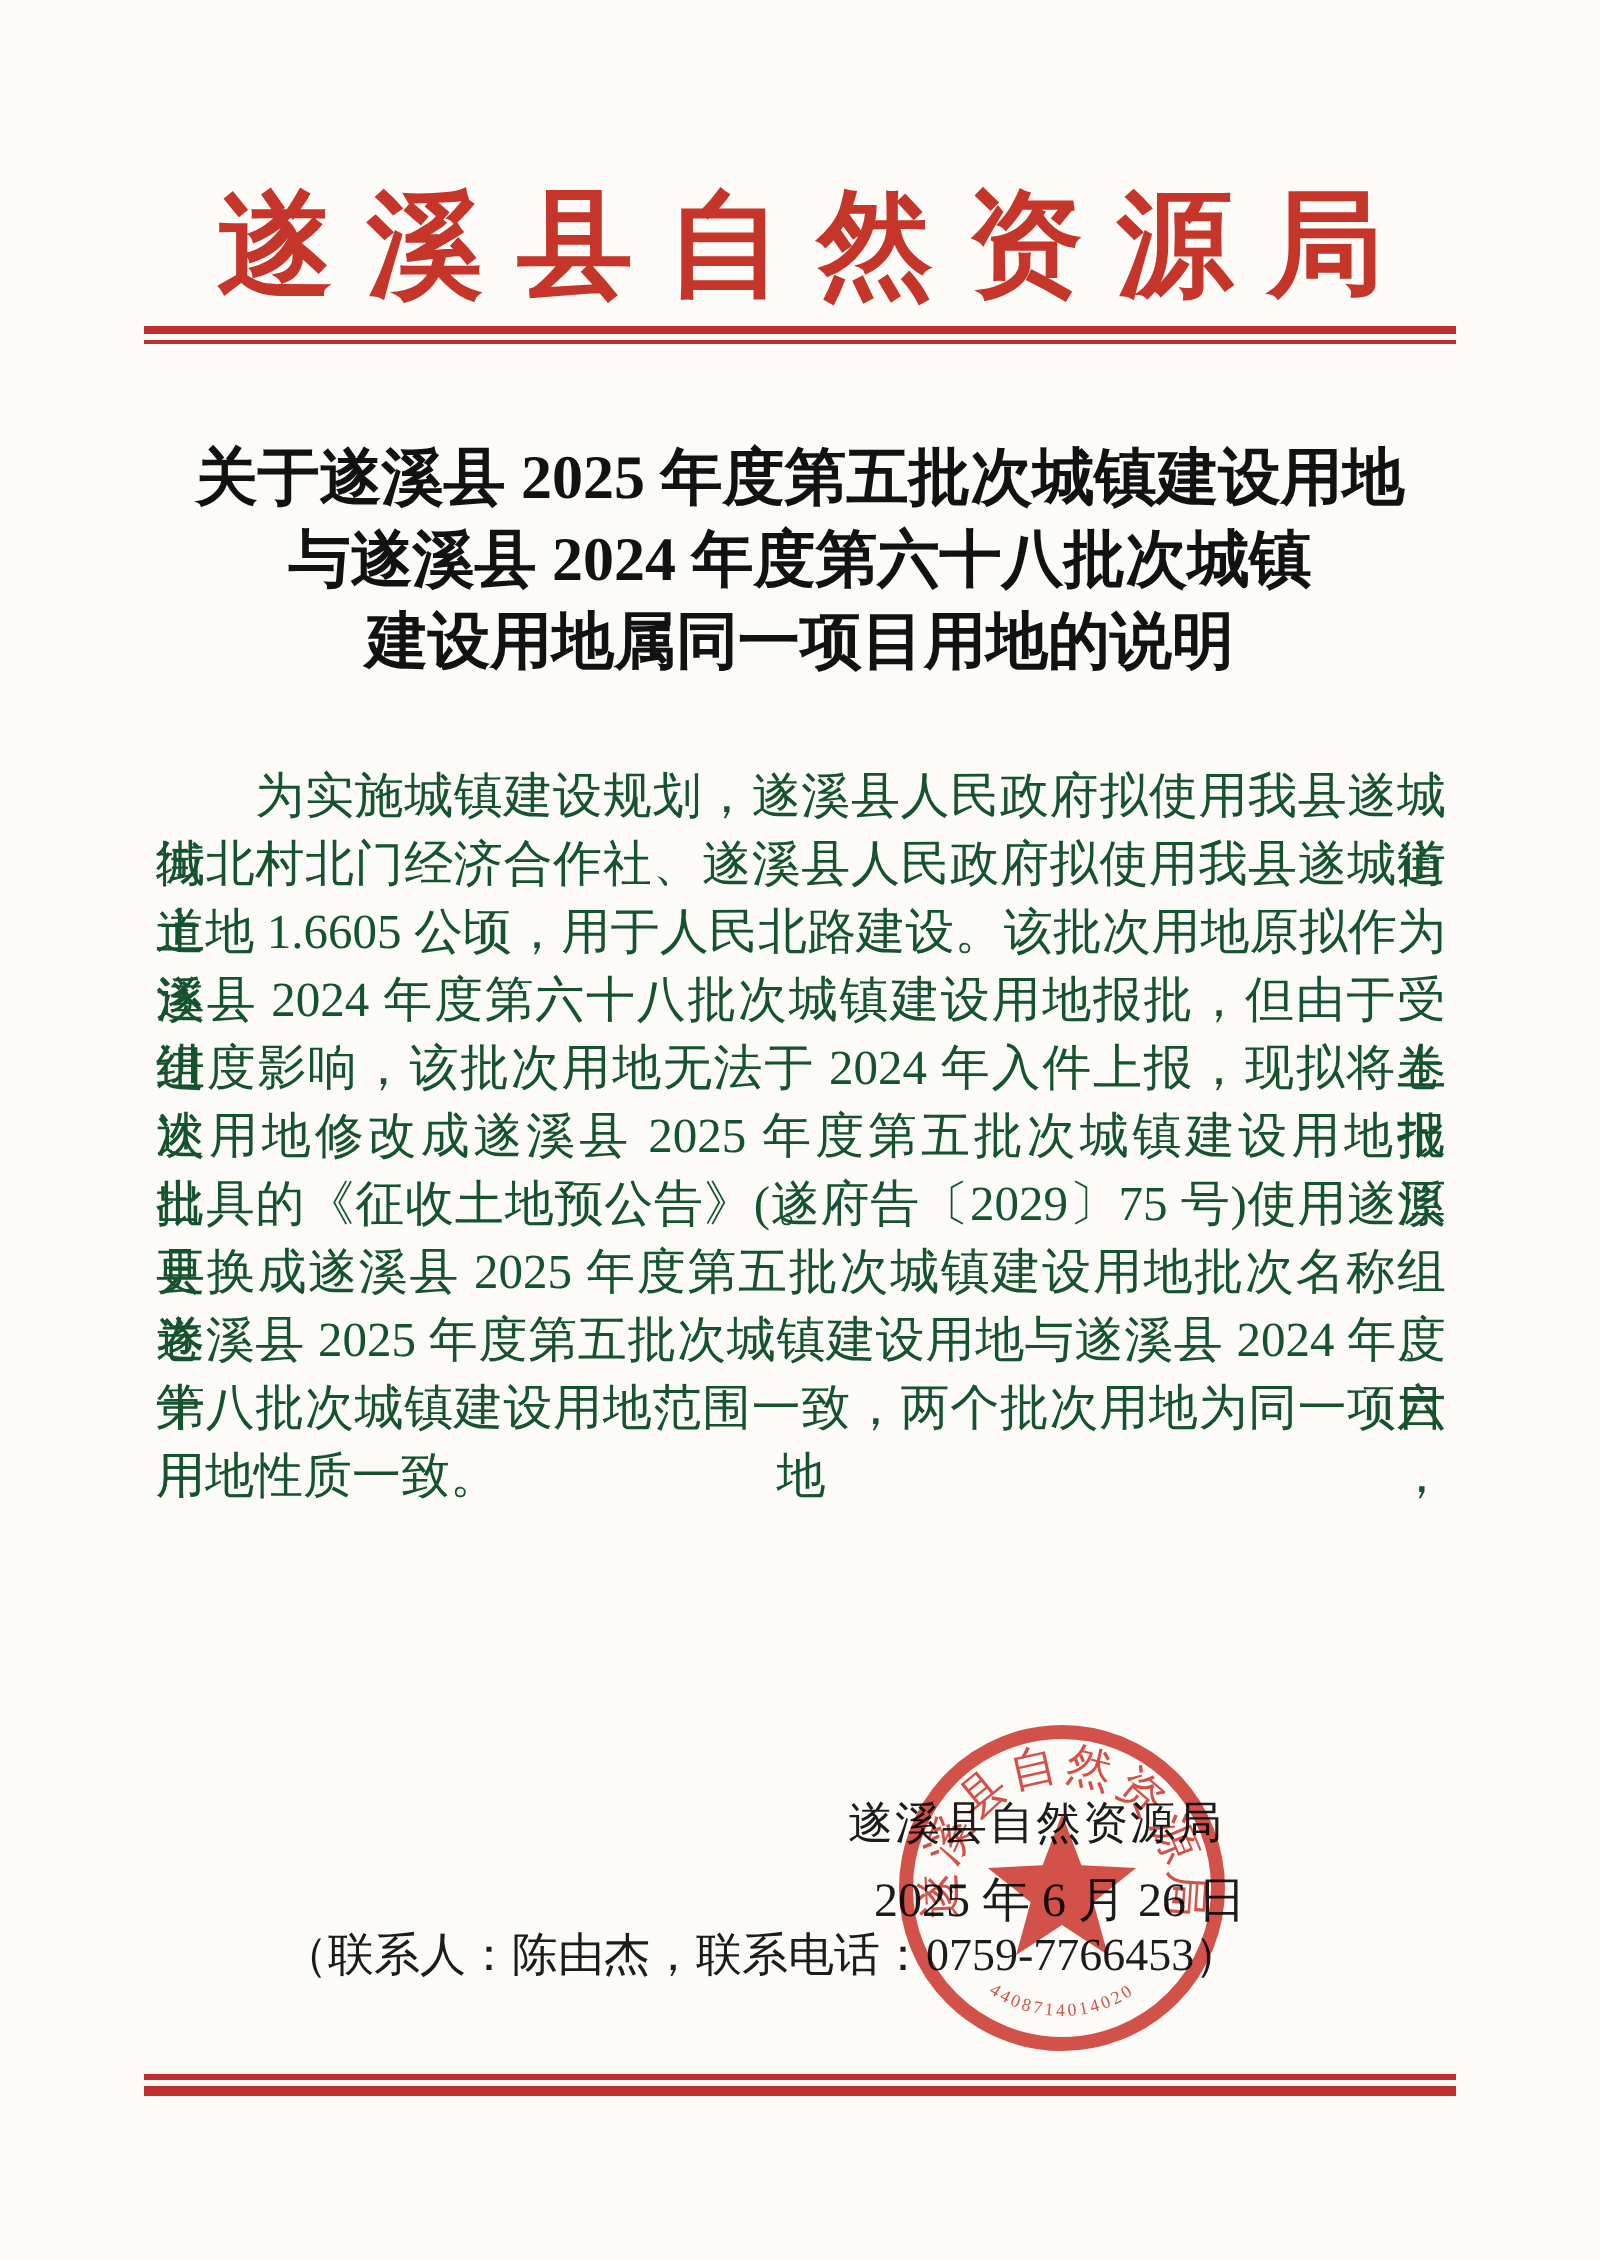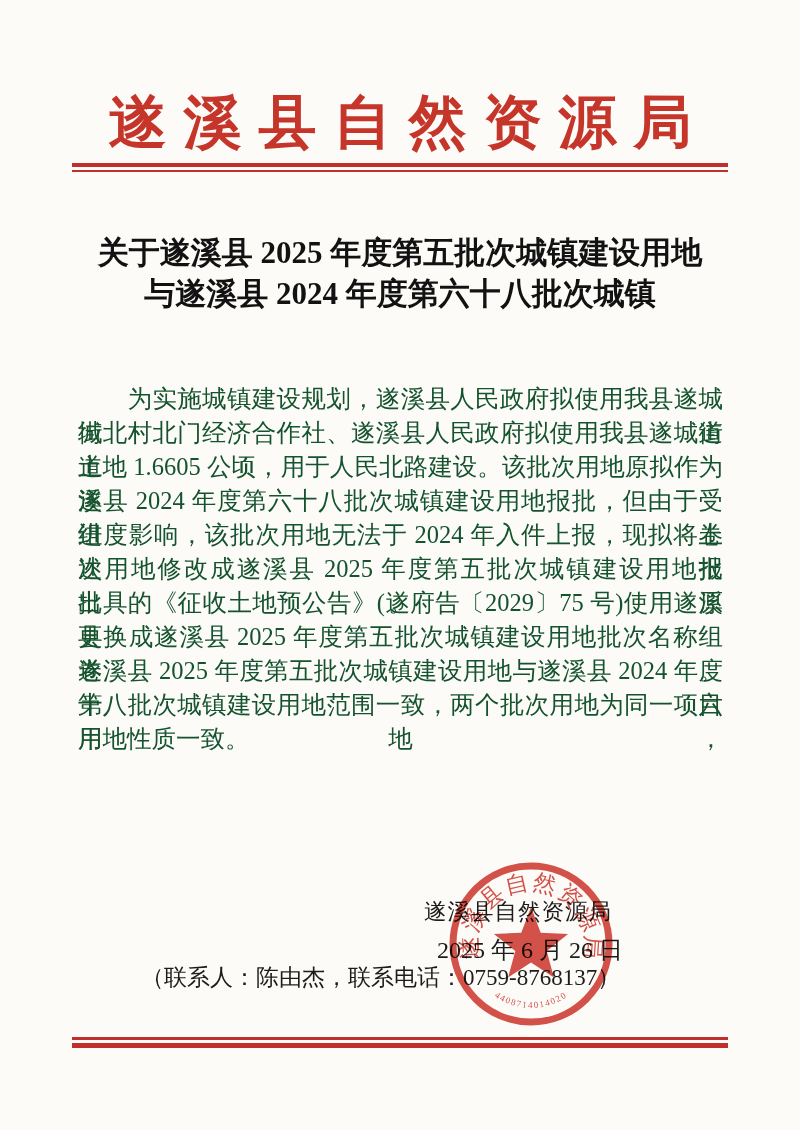--- a/index.html
+++ b/index.html
@@ -22,21 +22,21 @@
     text-indent:17px; 
     white-space:nowrap;
   }
   .rule{position:absolute;left:72px;width:656px;background:#bf2f2b;}
   .rule.head-thick{top:163px;height:4px;}
   .rule.head-thin{top:170px;height:2px;}
   .rule.foot-thin{top:1037px;height:3px;}
   .rule.foot-thick{top:1043px;height:5px;}
   
   .doc-title{
-    position:absolute;top:232px;left:0;width:800px;
+    position:absolute;top:218px;left:0;width:800px;
     text-align:center;
     font-size:31px;font-weight:bold;line-height:41px;
     color:#121212;
   }
   
   .body-text{
     position:absolute;top:382px;left:78px;width:645px;
     font-size:24.5px;line-height:34px;
     color:#14532d;
   }
@@ -73,39 +73,40 @@
 <div class="page">
 
   <div class="agency-head">遂溪县自然资源局</div>
 
   <div class="rule head-thick"></div>
   <div class="rule head-thin"></div>
 
   <div class="doc-title">
     <div>关于遂溪县 2025 年度第五批次城镇建设用地</div>
     <div>与遂溪县 2024 年度第六十八批次城镇</div>
+    <div>建设用地属同一项目用地的说明</div>
   </div>
 
   <div class="body-text">
     <div class="bline j">　　为实施城镇建设规划，遂溪县人民政府拟使用我县遂城街道</div>
     <div class="bline j">城北村北门经济合作社、遂溪县人民政府拟使用我县遂城街道</div>
     <div class="bline j">土地 1.6605 公顷，用于人民北路建设。该批次用地原拟作为遂</div>
     <div class="bline j">溪县 2024 年度第六十八批次城镇建设用地报批，但由于受组卷</div>
     <div class="bline j">进度影响，该批次用地无法于 2024 年入件上报，现拟将上述批</div>
     <div class="bline j">次用地修改成遂溪县 2025 年度第五批次城镇建设用地报批。原</div>
     <div class="bline j">出具的《征收土地预公告》(遂府告〔2029〕75 号)使用遂溪县</div>
     <div class="bline j">更换成遂溪县 2025 年度第五批次城镇建设用地批次名称组卷。</div>
     <div class="bline j">遂溪县 2025 年度第五批次城镇建设用地与遂溪县 2024 年度第六</div>
     <div class="bline j">十八批次城镇建设用地范围一致，两个批次用地为同一项目用地，</div>
     <div class="bline">用地性质一致。</div>
   </div>
 
   <div class="sig-agency">遂溪县自然资源局</div>
   <div class="sig-date">2025 年 6 月 26 日</div>
-  <div class="sig-contact">（联系人：陈由杰，联系电话：0759-8768137）</div>
+  <div class="sig-contact">（联系人：陈由杰，联系电话：0759-7766453）</div>
 
   <svg class="seal" viewBox="0 0 172 172">
     <defs>
       <path id="sealArcTop" d="M 35.26 104.47 A 54 54 0 1 1 136.74 104.47" fill="none"></path>
       <path id="sealArcBottom" d="M 33.6 122.7 A 64 64 0 0 0 138.4 122.7" fill="none"></path>
     </defs>
     <circle cx="86" cy="86" r="78" fill="none" stroke="#cf3a31" stroke-width="7"></circle>
     <polygon fill="#cf3a31" points="86,49 95.7,74.65 123.09,75.95 101.69,93.1 108.93,119.55 86,104.5 63.07,119.55 70.31,93.1 48.91,75.95 76.3,74.65"></polygon>
     <text font-size="23" fill="#cf3a31" letter-spacing="2">
       <textPath href="#sealArcTop" startOffset="4">遂溪县自然资源局</textPath>

